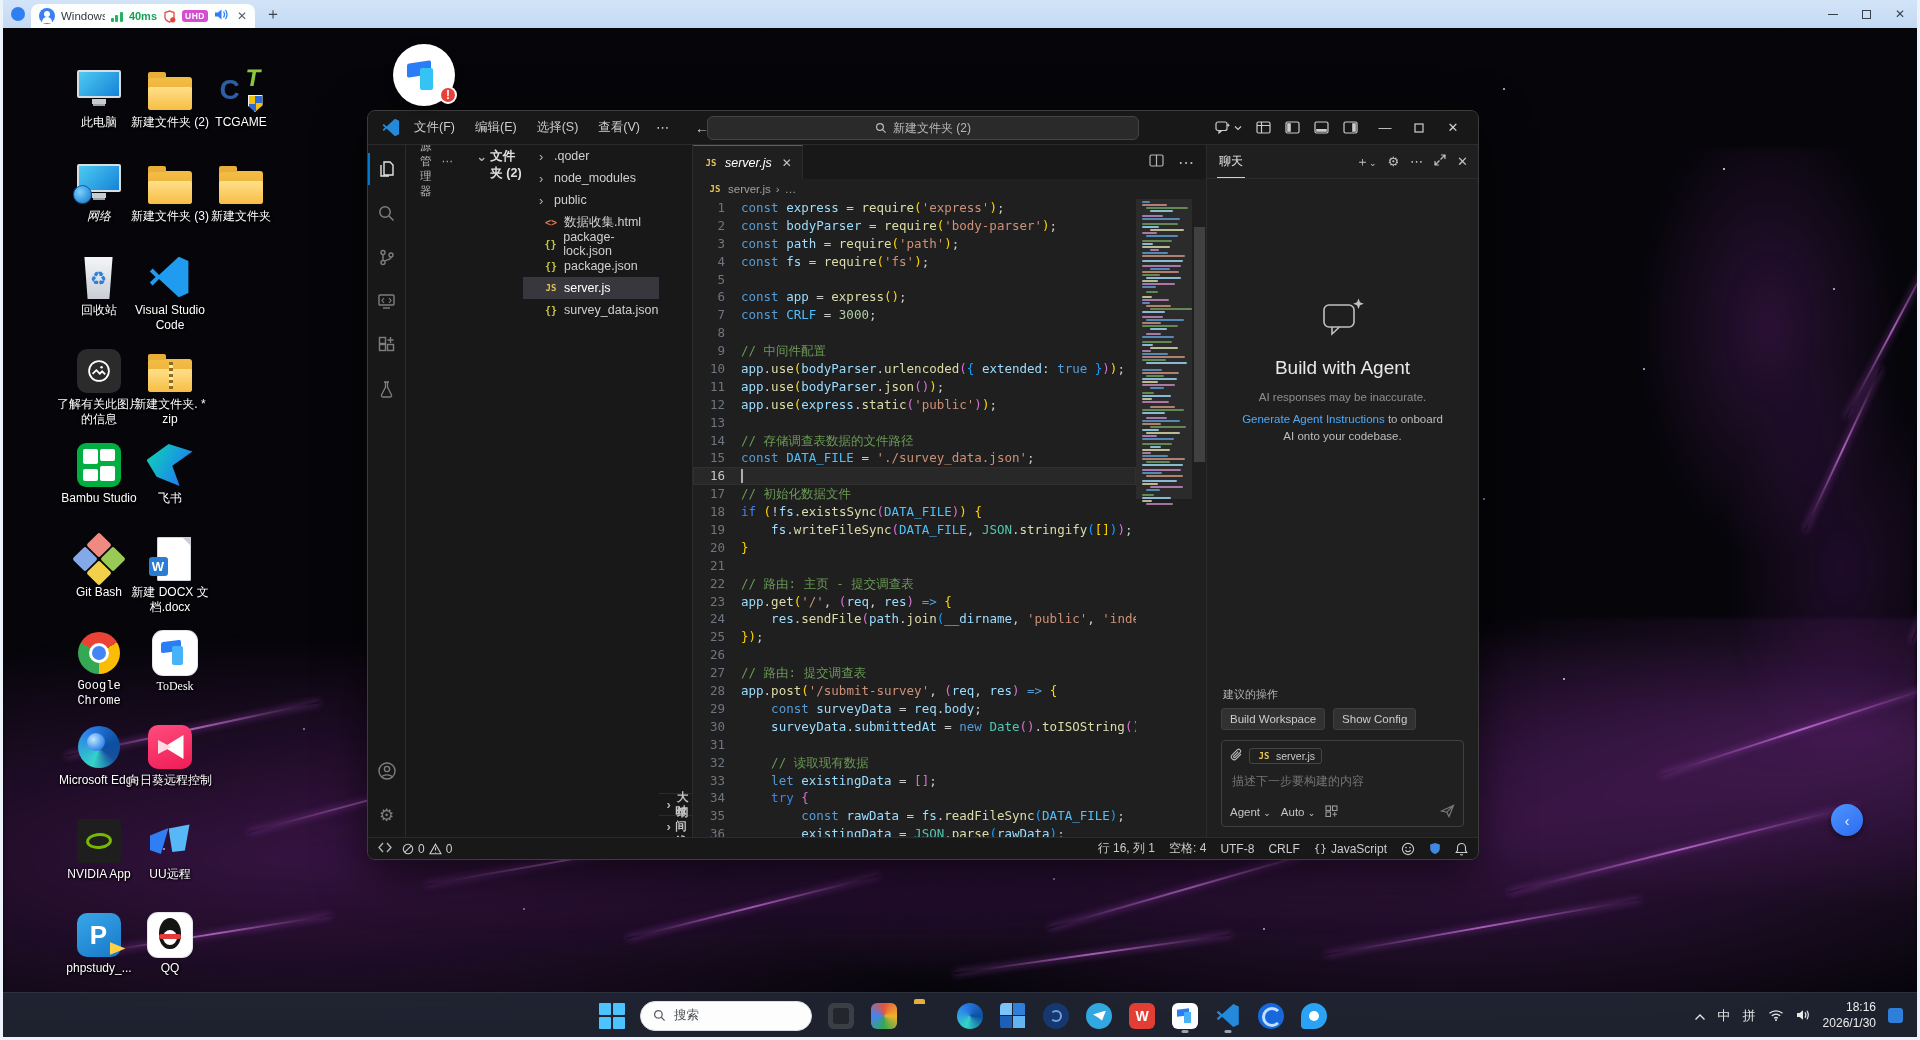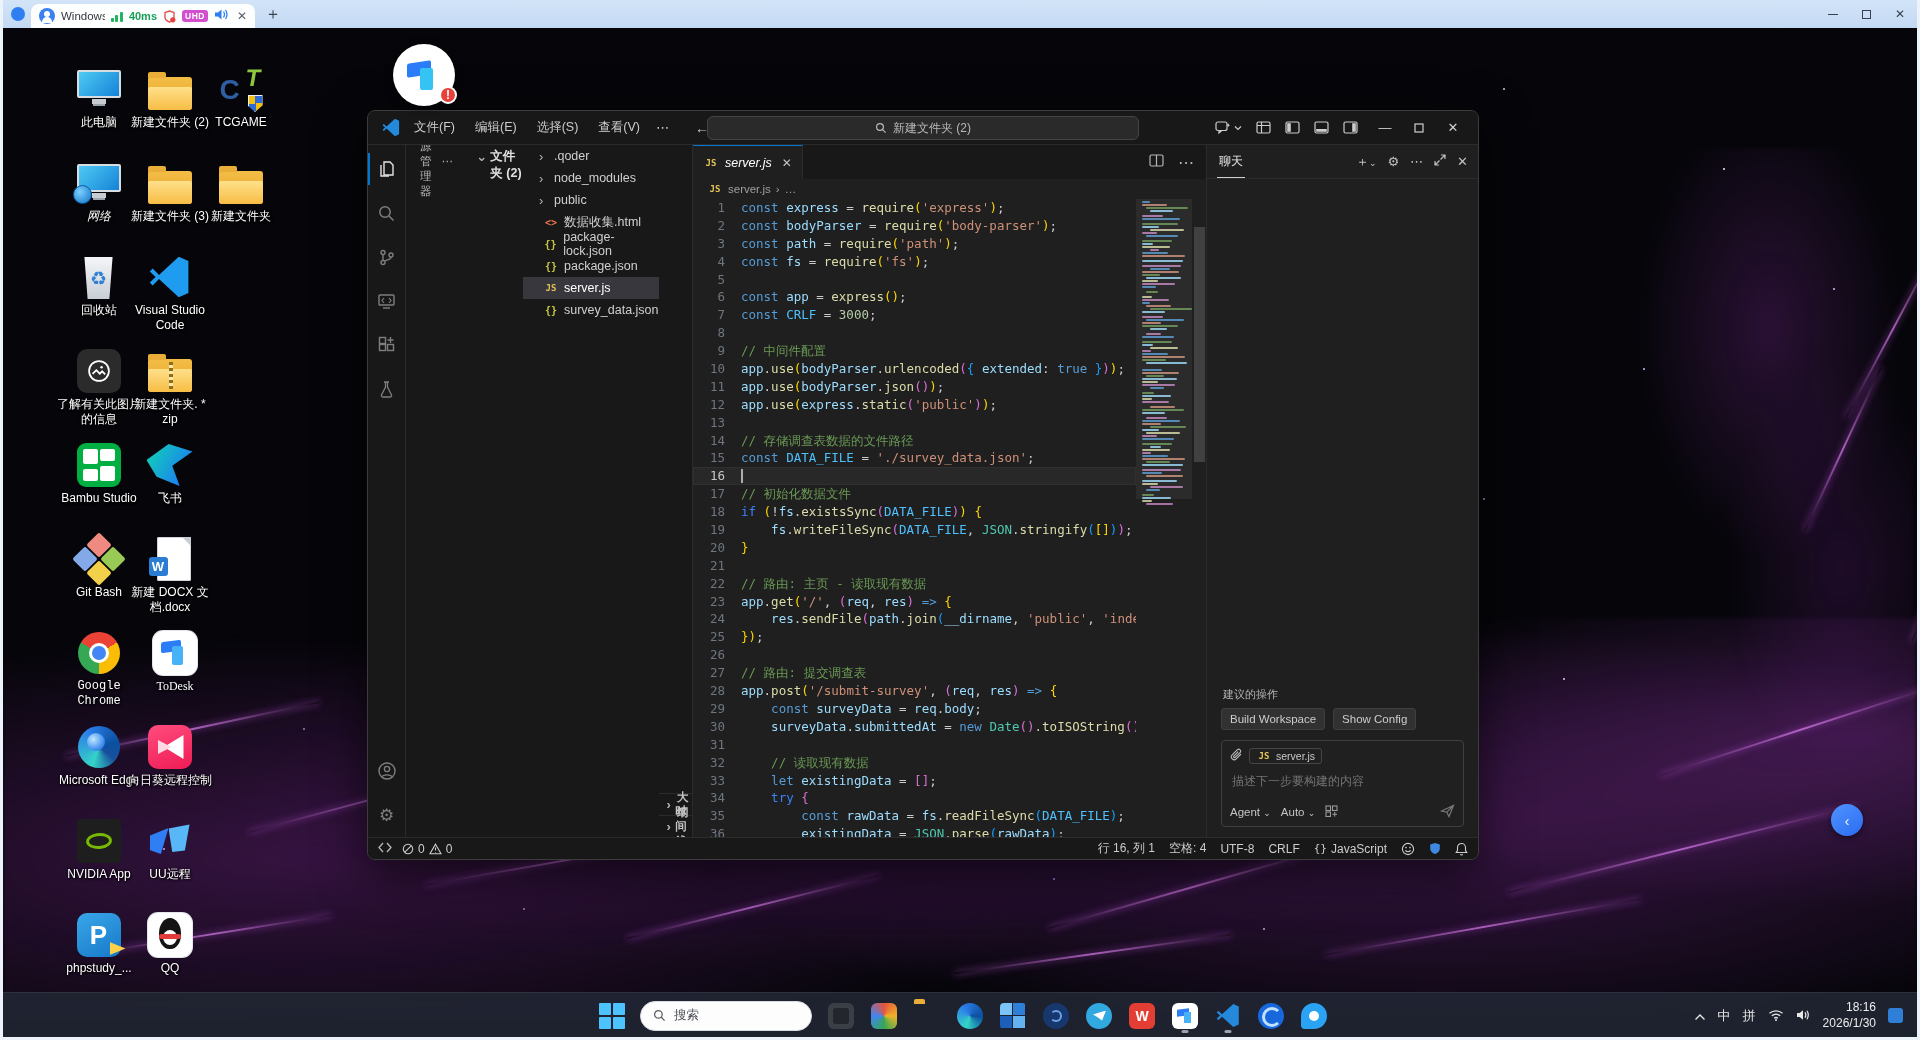--- a/index.html
+++ b/index.html
@@ -747,21 +747,21 @@
                 <div class="cl"><span class="num">12</span><span class="v">app</span><span class="p">.</span><span class="f">use</span><span class="b1">(</span><span class="v">express</span><span class="p">.</span><span class="f">static</span><span class="b2">(</span><span class="s">'public'</span><span class="b2">)</span><span class="b1">)</span><span class="p">;</span></div>
                 <div class="cl"><span class="num">13</span></div>
                 <div class="cl"><span class="num">14</span><span class="m">// 存储调查表数据的文件路径</span></div>
                 <div class="cl"><span class="num">15</span><span class="k">const </span><span class="C">DATA_FILE</span><span class="p"> = </span><span class="s">'./survey_data.json'</span><span class="p">;</span></div>
                 <div class="cl cur"><span class="num">16</span><span class="caret"></span></div>
                 <div class="cl"><span class="num">17</span><span class="m">// 初始化数据文件</span></div>
                 <div class="cl"><span class="num">18</span><span class="c">if</span><span class="p"> </span><span class="b1">(</span><span class="p">!</span><span class="v">fs</span><span class="p">.</span><span class="f">existsSync</span><span class="b2">(</span><span class="C">DATA_FILE</span><span class="b2">)</span><span class="b1">)</span><span class="p"> </span><span class="b1">{</span></div>
                 <div class="cl"><span class="num">19</span><span class="p">    </span><span class="v">fs</span><span class="p">.</span><span class="f">writeFileSync</span><span class="b2">(</span><span class="C">DATA_FILE</span><span class="p">, </span><span class="T">JSON</span><span class="p">.</span><span class="f">stringify</span><span class="b3">(</span><span class="b1">[]</span><span class="b3">)</span><span class="b2">)</span><span class="p">;</span></div>
                 <div class="cl"><span class="num">20</span><span class="b1">}</span></div>
                 <div class="cl"><span class="num">21</span></div>
-                <div class="cl"><span class="num">22</span><span class="m">// 路由: 主页 - 读取现有数据</span></div>
+                <div class="cl"><span class="num">22</span><span class="m">// 路由: 主页 - 提交调查表</span></div>
                 <div class="cl"><span class="num">23</span><span class="v">app</span><span class="p">.</span><span class="f">get</span><span class="b1">(</span><span class="s">'/'</span><span class="p">, </span><span class="b2">(</span><span class="v">req</span><span class="p">, </span><span class="v">res</span><span class="b2">)</span><span class="p"> </span><span class="k">=&gt;</span><span class="p"> </span><span class="b1">{</span></div>
                 <div class="cl"><span class="num">24</span><span class="p">    </span><span class="v">res</span><span class="p">.</span><span class="f">sendFile</span><span class="b2">(</span><span class="v">path</span><span class="p">.</span><span class="f">join</span><span class="b3">(</span><span class="v">__dirname</span><span class="p">, </span><span class="s">'public'</span><span class="p">, </span><span class="s">'inde</span></div>
                 <div class="cl"><span class="num">25</span><span class="b1">})</span><span class="p">;</span></div>
                 <div class="cl"><span class="num">26</span></div>
                 <div class="cl"><span class="num">27</span><span class="m">// 路由: 提交调查表</span></div>
                 <div class="cl"><span class="num">28</span><span class="v">app</span><span class="p">.</span><span class="f">post</span><span class="b1">(</span><span class="s">'/submit-survey'</span><span class="p">, </span><span class="b2">(</span><span class="v">req</span><span class="p">, </span><span class="v">res</span><span class="b2">)</span><span class="p"> </span><span class="k">=&gt;</span><span class="p"> </span><span class="b1">{</span></div>
                 <div class="cl"><span class="num">29</span><span class="p">    </span><span class="k">const </span><span class="v">surveyData</span><span class="p"> = </span><span class="v">req</span><span class="p">.</span><span class="v">body</span><span class="p">;</span></div>
                 <div class="cl"><span class="num">30</span><span class="p">    </span><span class="v">surveyData</span><span class="p">.</span><span class="v">submittedAt</span><span class="p"> = </span><span class="k">new </span><span class="T">Date</span><span class="b2">()</span><span class="p">.</span><span class="f">toISOString</span><span class="b2">()</span></div>
                 <div class="cl"><span class="num">31</span></div>
                 <div class="cl"><span class="num">32</span><span class="m">    // 读取现有数据</span></div>
@@ -892,20 +892,32 @@
               <span>＋<span style="font-size:9px;">⌄</span></span>
               <span>⚙</span>
               <span>⋯</span>
               <span><svg width="12" height="12" viewBox="0 0 12 12">
                     <path d="M7 1 h4 v4 M11 1 L6.5 5.5 M5 11 H1 V7 M1 11 L5.5 6.5" fill="none" stroke="#c0c0c0" stroke-width="1.2"></path>
                   </svg></span>
               <span>✕</span>
             </span>
           </div>
           <div class="chat-body">
+            <div class="hero">
+              <svg width="46" height="42" viewBox="0 0 46 42">
+                  <rect x="4" y="8" width="30" height="22" rx="5" fill="none" stroke="#c0c0c0" stroke-width="1.6"></rect>
+                  <path d="M12 30 v7 l7.5-7" fill="none" stroke="#c0c0c0" stroke-width="1.6"></path>
+                  <path d="M38.5 1.5 l1.5 3.8 3.8 1.5 -3.8 1.5 -1.5 3.8 -1.5 -3.8 -3.8 -1.5 3.8 -1.5z" fill="#c0c0c0"></path>
+                </svg>
+              <div class="hero-title">Build with Agent</div>
+              <div class="hero-sub">AI responses may be inaccurate.</div>
+              <div class="hero-link">
+                <a href="#">Generate Agent Instructions</a><span> to onboard AI onto your codebase.</span>
+              </div>
+            </div>
             <div class="chat-bottom">
               <div class="sugg-label">建议的操作</div>
               <div class="sugg-btns" id="sugg-btns">
                   <button class="sugg-btn">Build Workspace</button>
                   <button class="sugg-btn">Show Config</button>
                 </div>
               <div class="chat-input">
                 <div class="ci-chips">
                   <span><svg width="13" height="13" viewBox="0 0 13 13">
                         <path d="M11 6 L6.2 10.8 a2.8 2.8 0 0 1 -4 -4 L7.4 1.6 a2 2 0 0 1 2.8 2.8 L5.2 9.4 a1 1 0 0 1 -1.4 -1.4 L8.2 3.6" fill="none" stroke="#b9b9b9" stroke-width="1.1"></path>

